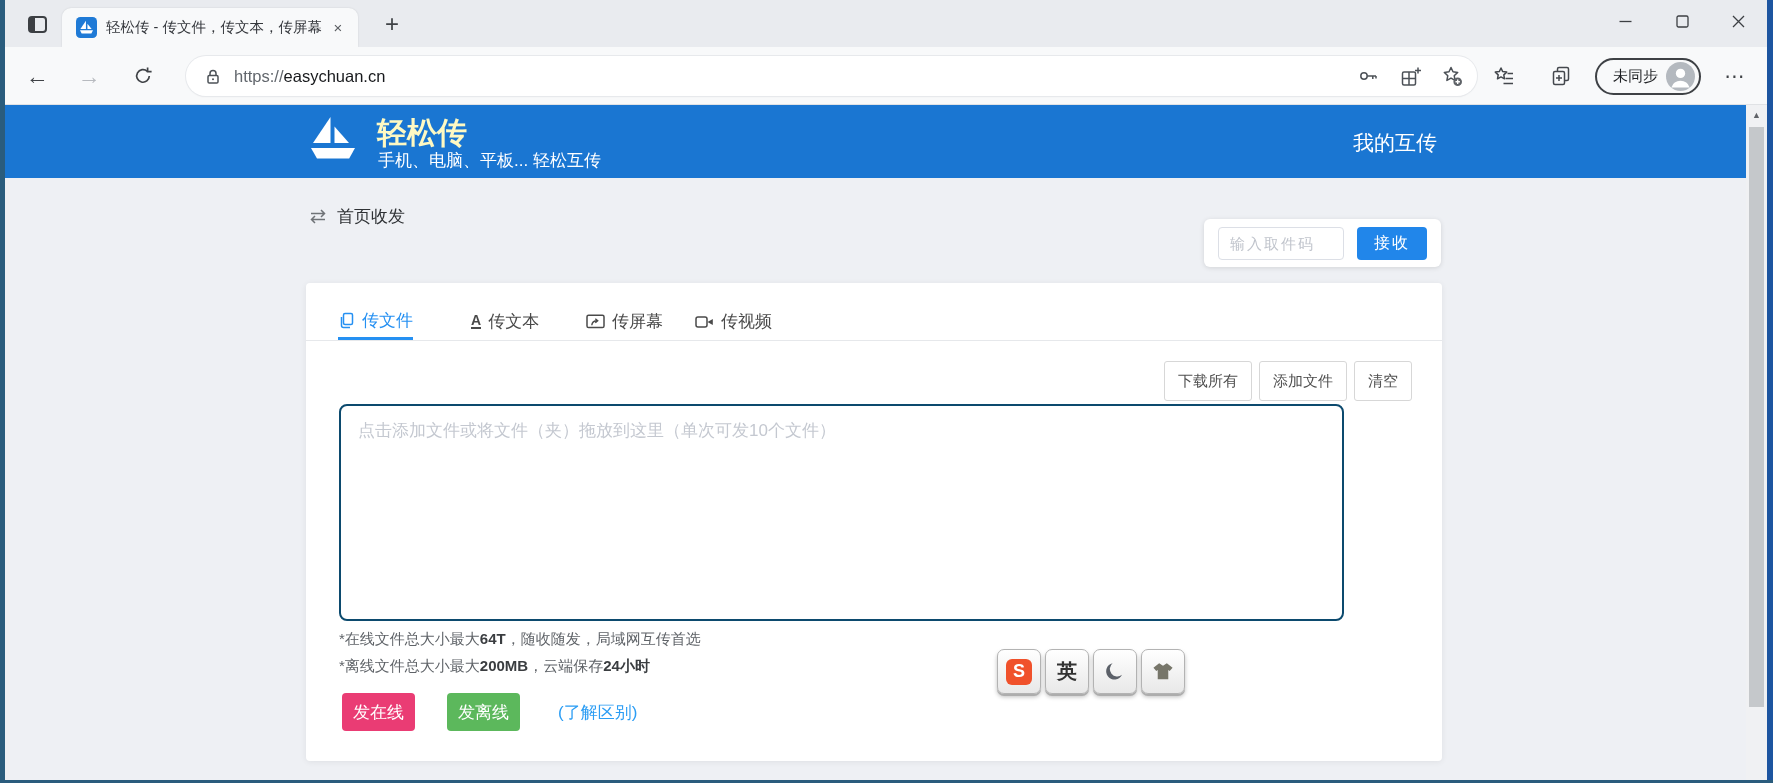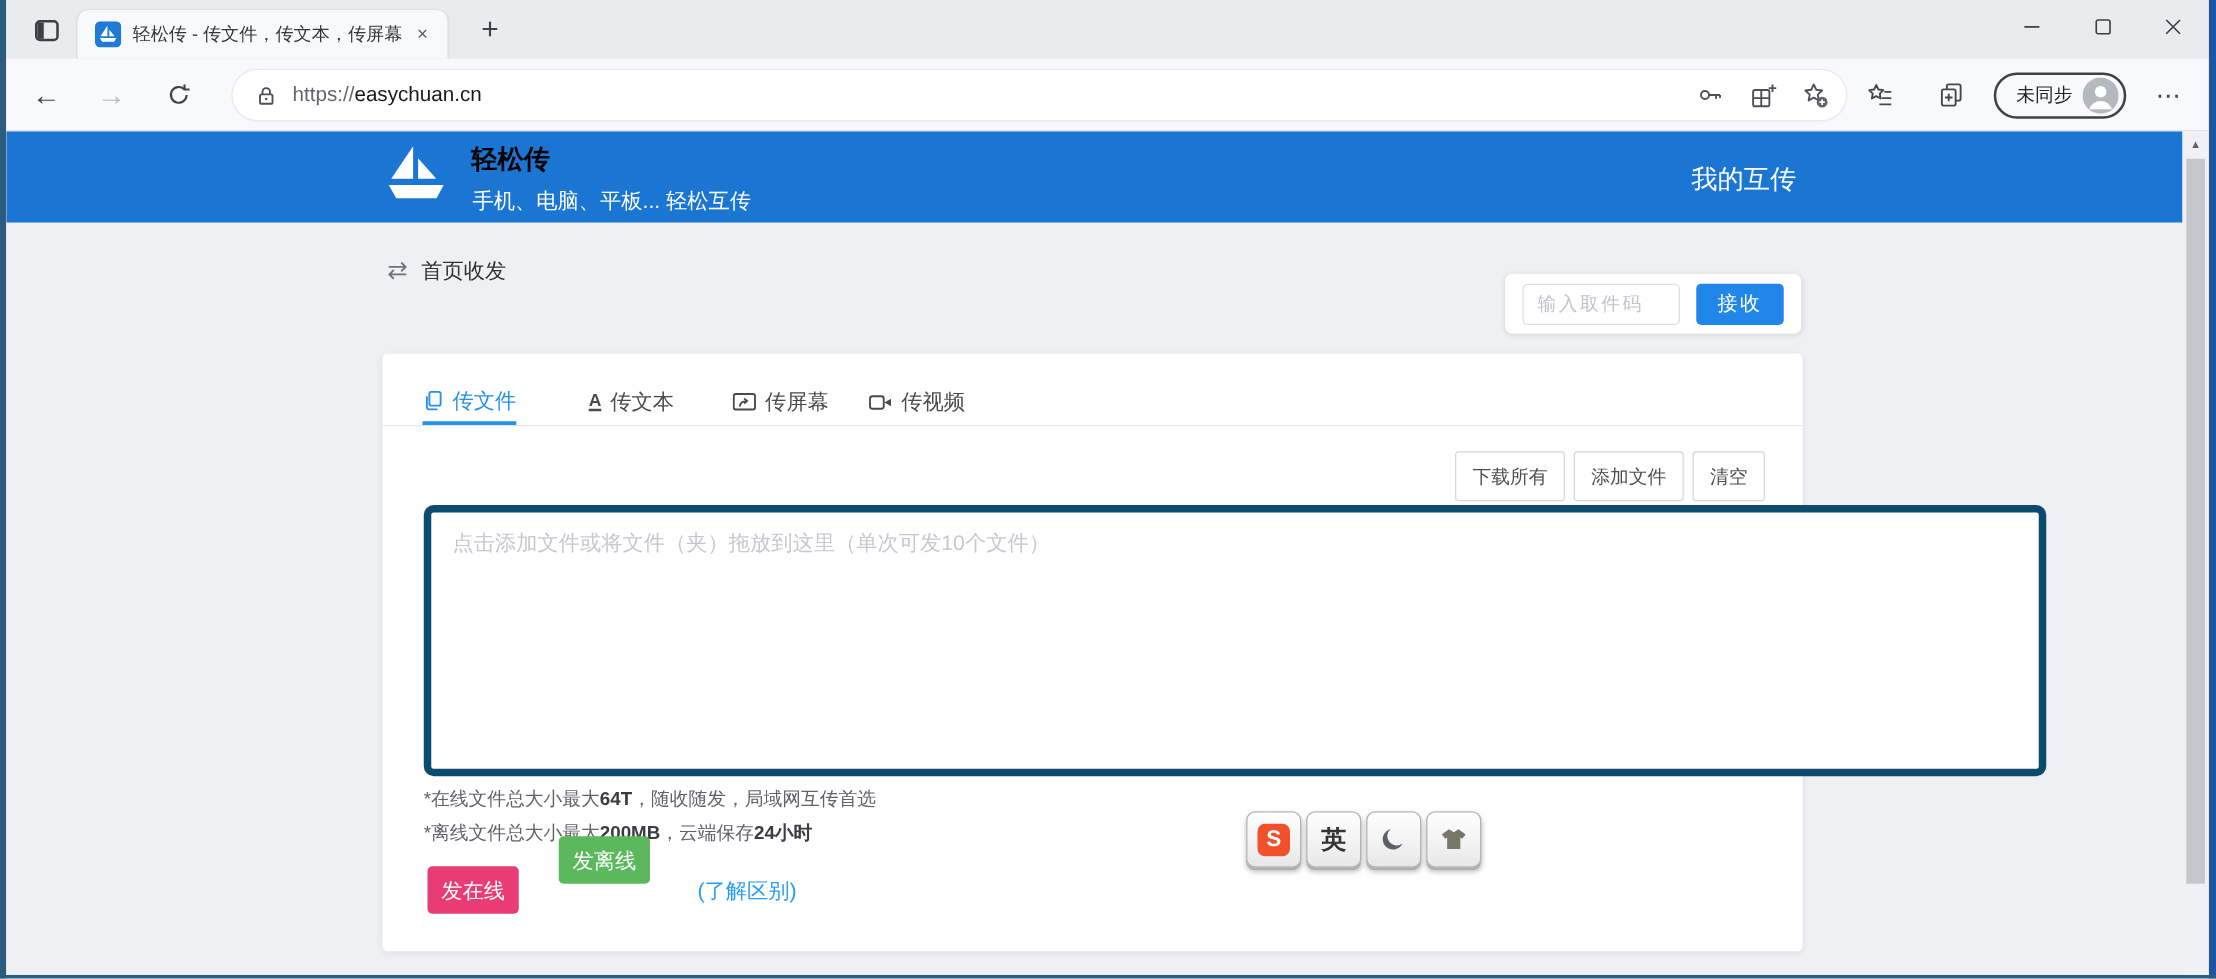--- a/index.html
+++ b/index.html
@@ -46,21 +46,21 @@
 
   
   .scrollbar { position:absolute; left:1746px; top:105px; width:21px; height:675px; background:#f0f1f3; }
   .scroll-up { position:absolute; left:0; top:2px; width:21px; height:16px; display:flex; align-items:center; justify-content:center; font-size:9px; color:#5f6267; cursor:pointer; }
   .scroll-thumb { position:absolute; left:3px; top:22px; width:15px; height:580px; background:#c5c8cb; cursor:pointer; }
 
   
   .page { position:absolute; left:5px; top:105px; width:1741px; height:675px; background:#eef0f4; overflow:hidden; }
   .site-header { position:absolute; left:0; top:0; width:1741px; height:73px; background:#1a76d2; }
   .logo { position:absolute; left:299px; top:7px; }
-  .brand-title { position:absolute; left:372px; top:8px; font-size:21px; font-weight:600; color:#000000; }
+  .brand-title { position:absolute; left:372px; top:8px; font-size:30px; font-weight:600; color:#fef9c3; }
   .brand-subtitle { position:absolute; left:373px; top:44px; font-size:17px; color:#ffffff; }
   .nav-my { position:absolute; left:1348px; top:24px; font-size:21px; color:#ffffff; cursor:pointer; }
 
   .breadcrumb { position:absolute; left:303px; top:100px; display:flex; align-items:center; gap:9px; }
   .breadcrumb-text { font-size:17px; color:#2f3235; }
 
   .receive-box { position:absolute; left:1199px; top:114px; width:237px; height:48px; background:#ffffff; border-radius:6px; box-shadow:0 1px 5px rgba(0,0,0,.12); display:flex; align-items:center; justify-content:center; gap:13px; }
   .receive-input { width:126px; height:33px; border:1px solid #dcdfe6; border-radius:4px; font-size:15px; padding:0 11px; color:#333; letter-spacing:2px; outline:none; font-family:inherit; }
   .receive-input::placeholder { color:#c0c4cc; }
   .receive-btn { width:70px; height:33px; background:#2186ea; color:#fff; font-size:16px; letter-spacing:2px; border:none; border-radius:4px; cursor:pointer; font-family:Liberation Sans, sans-serif; }
@@ -71,34 +71,34 @@
   .ptab-1 { left:32px;text-align:center; } .ptab-2 { left:165px; } .ptab-3 { left:280px; } .ptab-4 { left:389px; }
   .ptab-label { font-size:17px; color:#4a4a4a; }
   .ptab.active .ptab-label { color:#2590f2; }
   .ptab.active { border-bottom:3px solid #2590f2; }
   .icon-a { font-size:14px; font-weight:700; color:#4a4a4a; border-bottom:2px solid #4a4a4a; line-height:13px; }
   .tabs-divider { position:absolute; left:0; top:57px; width:100%; height:1px; background:#e6e8eb; }
 
   .file-btns { position:absolute; top:78px; right:30px; display:flex; gap:7px; }
   .file-btn { height:40px; padding:0 13px; background:#fff; border:1px solid #d7d7d7; border-radius:3px; font-size:15px; color:#4f4f4f; cursor:pointer; font-family:inherit; }
 
-  .dropzone { position:absolute; left:33px; top:121px; width:1298px; height:217px; border:6px solid #0c4a6e; border-radius:8px; background:#fff; cursor:pointer; }
+  .dropzone { position:absolute; left:33px; top:121px; width:1005px; height:217px; border:2px solid #0c4a6e; border-radius:8px; background:#fff; cursor:pointer; }
   .dropzone-hint { position:absolute; left:17px; top:13px; font-size:17px; color:#c4c8d0; }
 
   .note { position:absolute; left:33px; font-size:15px; color:#5f6368; }
   .note-1 { top:347px; } .note-2 { top:374px; }
   .note b { color:#3a3d40;margin-top:48px; }
 
   .ime-bar { position:absolute; left:691px; top:366px; display:flex; gap:4px; }
   .ime-key { width:44px; height:45px; border:1px solid #b3b3b3; border-radius:7px; background:linear-gradient(#ffffff,#e8e8e8); box-shadow:0 2px 0 #adadad, 0 3px 4px rgba(0,0,0,.25); display:flex; align-items:center; justify-content:center; cursor:pointer; }
   .sogou-s { width:26px; height:26px; background:#f0512b; border-radius:6px; color:#fff; font-size:18px; font-weight:700; display:flex; align-items:center; justify-content:center; }
   .ime-en { font-size:20px; color:#333; font-weight:600; }
 
   .send-online { position:absolute; left:36px; top:410px; width:73px; height:38px; background:#ea3c74; color:#fff; font-size:17px; border:none; border-radius:4px; cursor:pointer; font-family:inherit; }
-  .send-offline { position:absolute; left:141px; top:386px; width:73px; height:38px; background:#5cb85c; color:#fff; font-size:17px; border:none; border-radius:4px; cursor:pointer; font-family:inherit; }
+  .send-offline { position:absolute; left:141px; top:410px; width:73px; height:38px; background:#5cb85c; color:#fff; font-size:17px; border:none; border-radius:4px; cursor:pointer; font-family:inherit; }
   .diff-link { position:absolute; left:228px; top:418px; font-size:17px; color:#2b9df4; cursor:pointer; text-decoration:none;margin-left:24px; }
 </style>
 </head>
 <body>
 
 <div class="screen">
 
   <div class="frame-left"></div>
   <div class="frame-right"></div>
   <div class="frame-bottom"></div>

